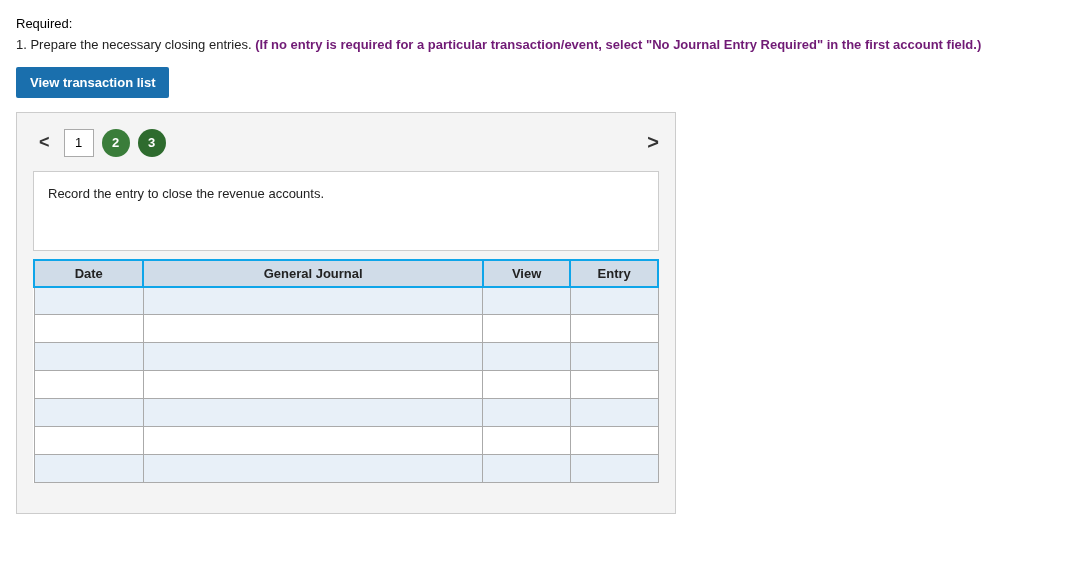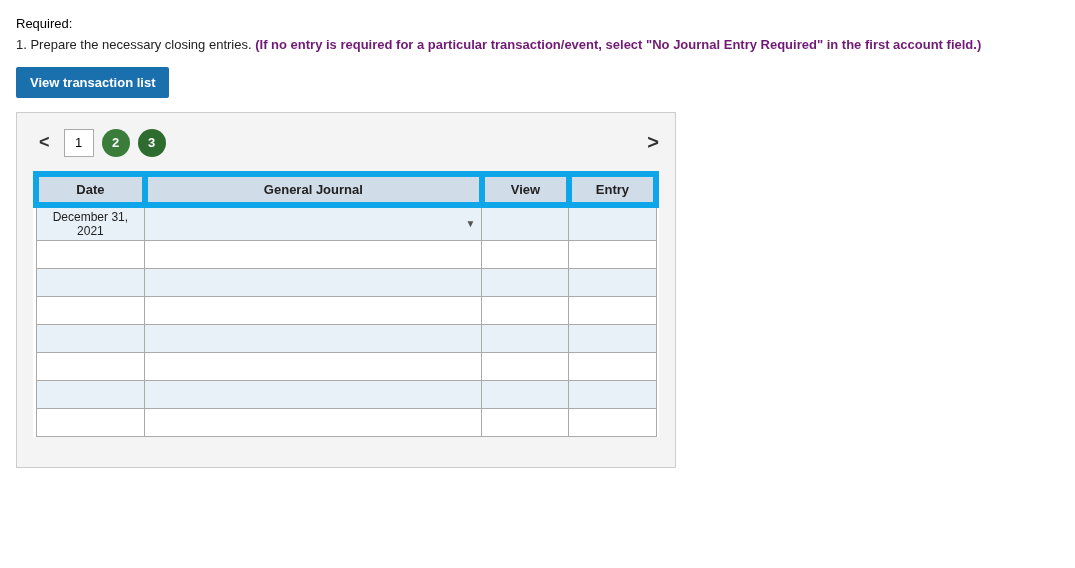--- a/index.html
+++ b/index.html
@@ -110,21 +110,21 @@
     .journal-table {
       width: 100%;
       border-collapse: collapse;
       margin-bottom: 14px;
       background: #fff;
     }
     .journal-table thead tr {
       background-color: #d0dce8;
     }
     .journal-table thead th {
-      border: 6px solid #0ea5e9;
+      border: 2px solid #0ea5e9;
       padding: 5px 8px;
       text-align: center;
       font-weight: bold;
       font-size: 13px;
       color: #222;
     }
     .journal-table thead th.date-col { width: 100px; }
     .journal-table thead th.gj-col { width: 310px; }
     .journal-table thead th.debit-col { width: 80px; }
     .journal-table thead th.credit-col { width: 80px; }
@@ -193,43 +193,35 @@
 
   <div class="nav-row">
     <button class="nav-btn">&lt;</button>
     <div class="page-box">1</div>
     <div class="page-circle green">2</div>
     <div class="page-circle dark-green">3</div>
     <div class="nav-spacer"></div>
     <span class="chevron-right">&gt;</span>
   </div>
 
+  <div class="instruction-box">
+    <span>Record the entry to close the revenue accounts.</span>
+  </div>
 
 
   <table class="journal-table">
     <thead>
       <tr>
         <th class="date-col">Date</th>
         <th class="gj-col">General Journal</th>
         <th class="debit-col">View</th>
         <th class="credit-col">Entry</th>
       </tr>
     </thead>
     <tbody id="journal-tbody">
-    <tr>
-          <td class="date-cell">December 31,<br>2021</td>
-          <td class="gj-td">
-            <div class="gj-inner">
-              <input type="text" class="gj-input" style="">
-              <span class="dropdown-arrow">▼</span>
-            </div>
-          </td>
-          <td><input type="text" class="debit-input" style=""></td>
-          <td><input type="text" class="credit-input" style=""></td>
-        </tr>
         <tr>
           <td class="date-cell"></td>
           <td class="gj-td">
             <div class="gj-inner">
               <input type="text" class="gj-input" style="">
             </div>
           </td>
           <td><input type="text" class="debit-input" style=""></td>
           <td><input type="text" class="credit-input" style=""></td>
         </tr>

